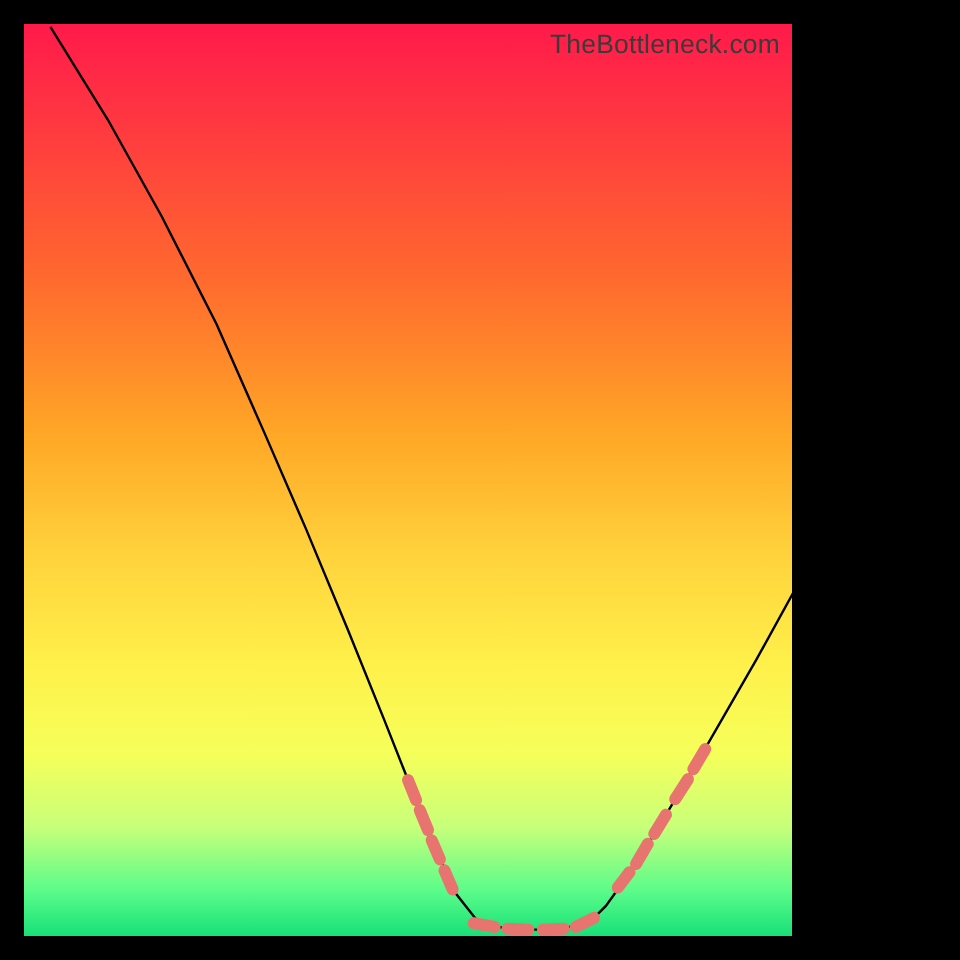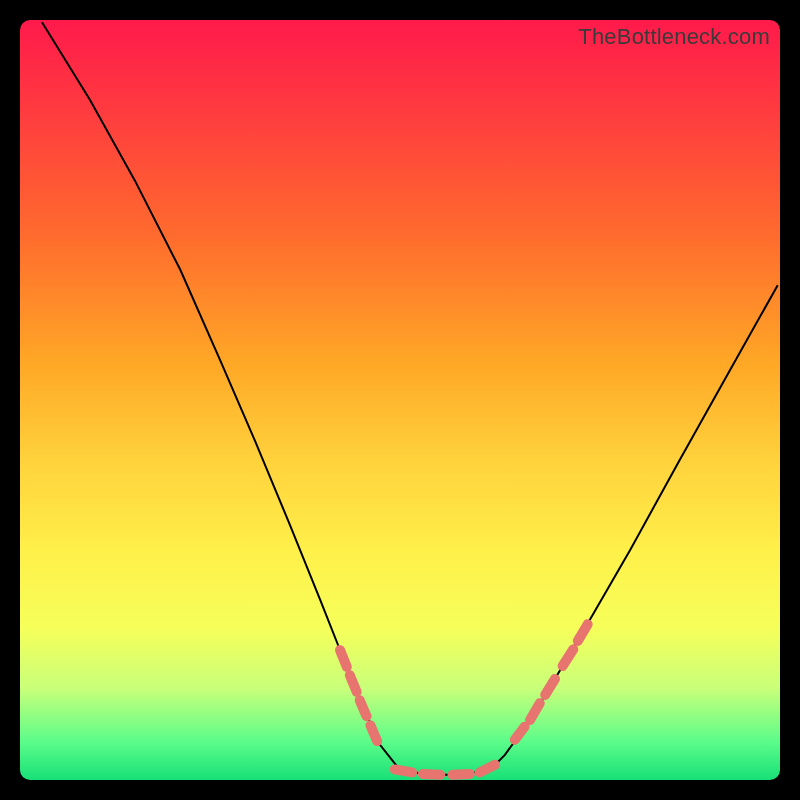--- a/index.html
+++ b/index.html
@@ -2,36 +2,35 @@
 <html><head>
 <meta charset="utf-8">
 <style>
 * { margin: 0; padding: 0; box-sizing: border-box; }
 html, body { width: 800px; height: 800px; background: #000; font-family: Arial, Helvetica, sans-serif; overflow: hidden; }
 .wrap { position: relative; width: 800px; height: 800px; background: #000; }
 .plot {
   position: absolute;
   left: 20px;
   top: 20px;
-  width: 760px;
+  width: 640px;
   height: 760px;
   background: linear-gradient(
     to bottom,
     #ff1a4b 0%,
     #ff3b3f 12%,
     #ff6a2e 28%,
     #ffa726 45%,
     #ffd23c 58%,
     #fff04a 70%,
     #f6ff5a 80%,
     #c8ff7a 88%,
     #5bfc8a 95%,
     #18e077 100%
   );
-  border-radius: 10px;
 }
 .credit {
   position: absolute;
   top: 4px;
   right: 10px;
   color: #3b3b3b;
   font-size: 22px;
   font-weight: 500;
   letter-spacing: 0.2px;
 }

